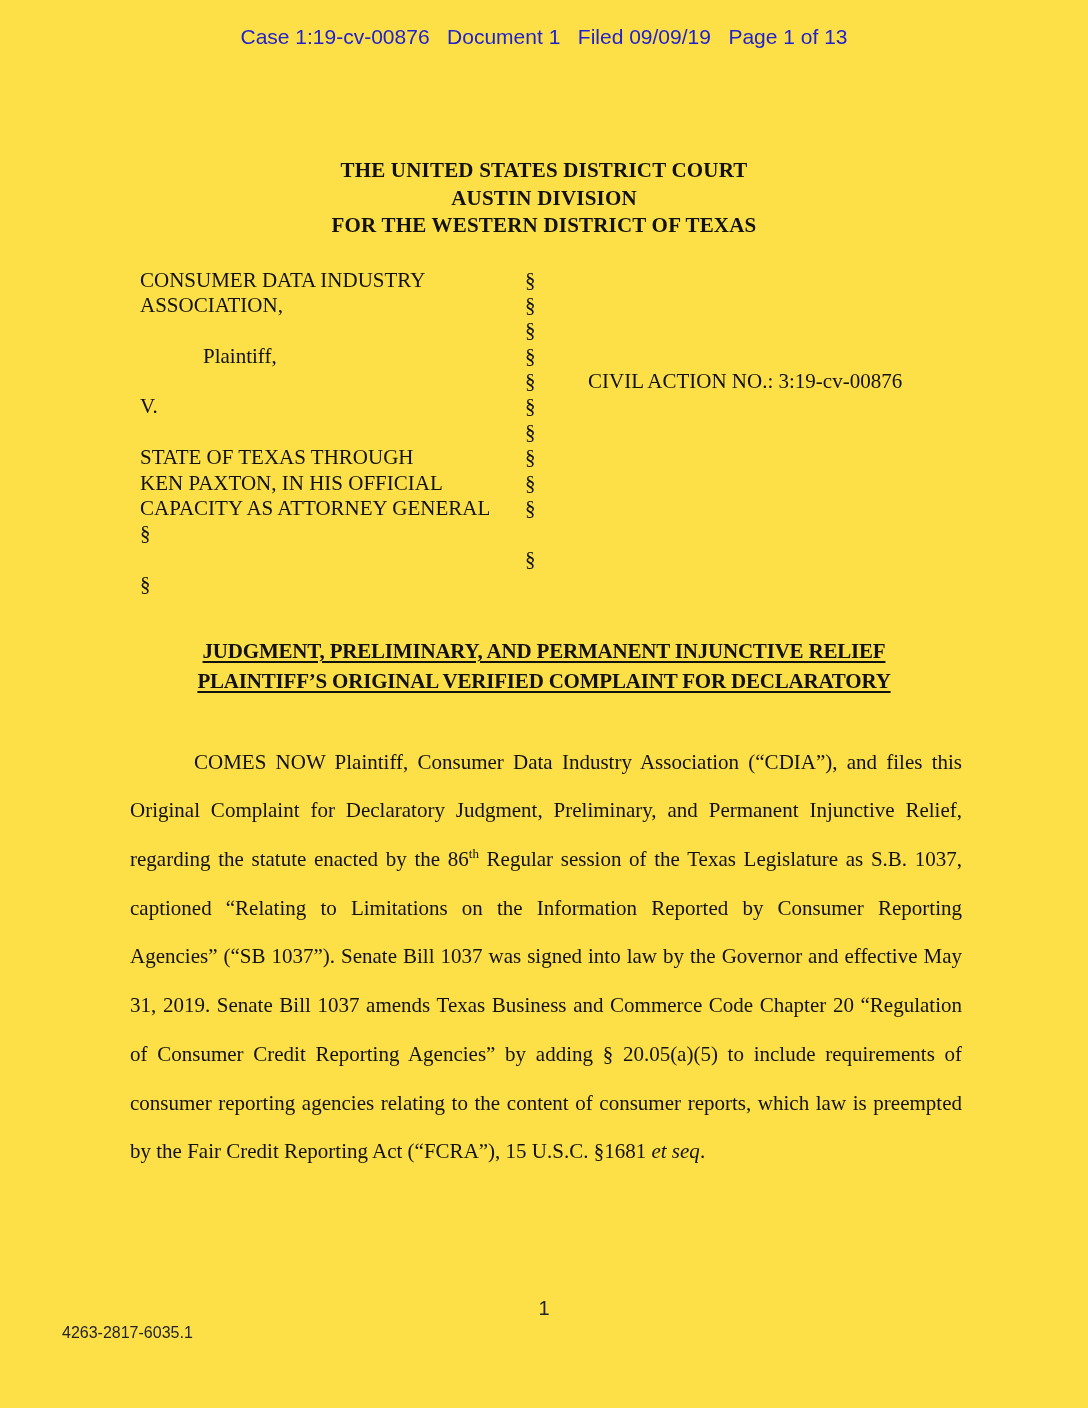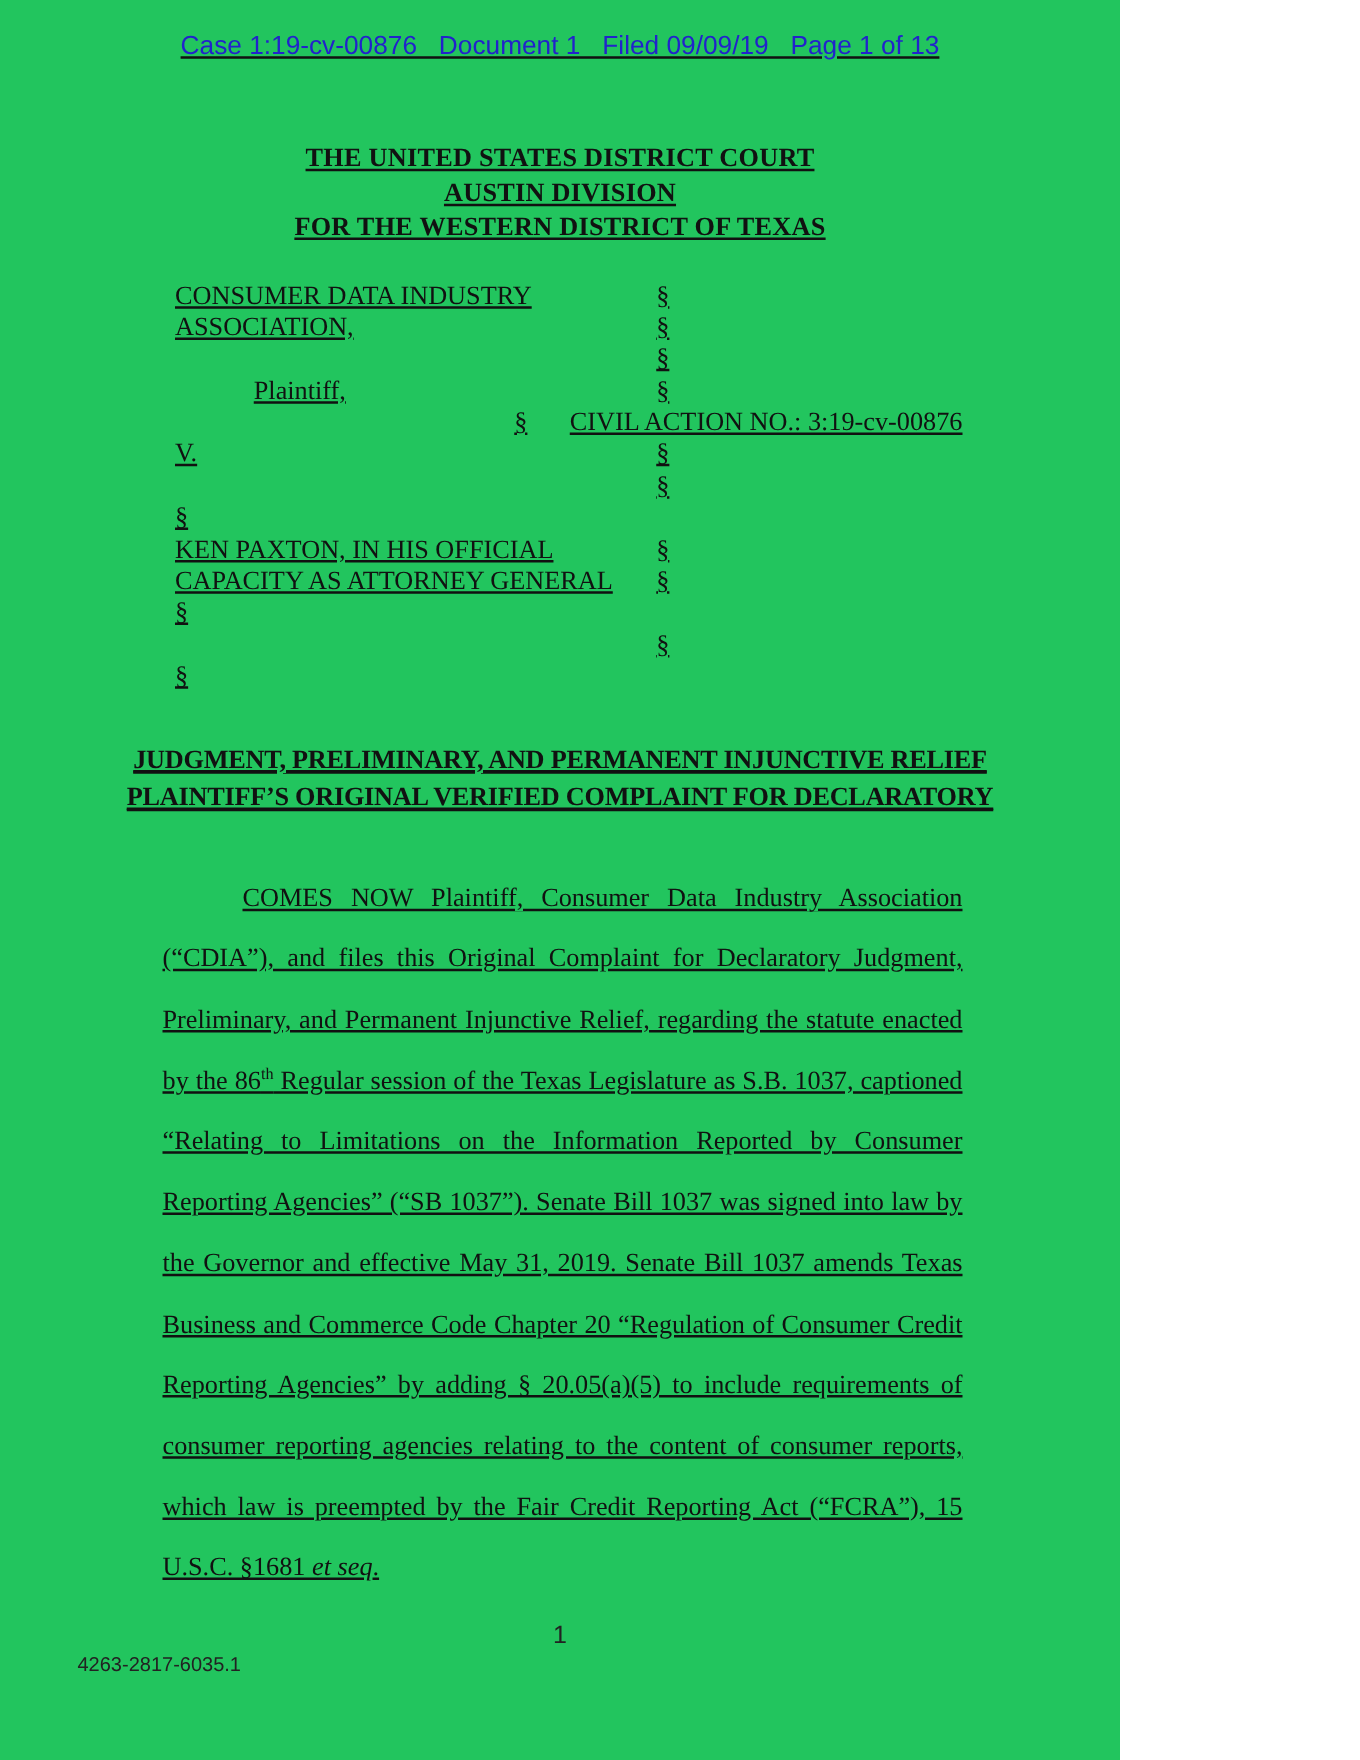--- a/index.html
+++ b/index.html
@@ -1,37 +1,36 @@
 <!DOCTYPE html>
 <html><head>
 <meta charset="utf-8">
 <style>
   html, body { margin: 0; padding: 0; background: #ffffff; }
   .page {
     position: relative;
-    width: 896px;
+    width: 1088px;
     height: 1408px;
-    background: #22c55e;
+    background: #fde047;
     overflow: hidden;
     font-family: "Liberation Serif", serif;
     color: #111111;
-    text-decoration: underline;
   }
   
   .pdf-header {
     padding-top: 25px;
     text-align: center;
     font-family: "Liberation Sans", sans-serif;
     font-size: 21px;
     color: #2222CC;
     white-space: pre;
   }
   
   .court-block {
-    margin-top: 64px;
+    margin-top: 108px;
     text-align: center;
     font-weight: bold;
     font-size: 21px;
     line-height: 27.5px;
     letter-spacing: 0.2px;
   }
   
   .caption {
     margin: 28px 126px 0 130px;
     font-size: 21px;
@@ -128,20 +127,21 @@
       <div class="cap-left">V.</div>
       <div class="cap-sect">§</div>
       <div class="cap-right"></div>
     </div>
     <div class="cap-row">
       <div class="cap-left"></div>
       <div class="cap-sect">§</div>
       <div class="cap-right"></div>
     </div>
     <div class="cap-row">
+      <div class="cap-left">STATE OF TEXAS THROUGH</div>
       <div class="cap-sect">§</div>
       <div class="cap-right"></div>
     </div>
     <div class="cap-row">
       <div class="cap-left">KEN PAXTON, IN HIS OFFICIAL</div>
       <div class="cap-sect">§</div>
       <div class="cap-right"></div>
     </div>
     <div class="cap-row">
       <div class="cap-left">CAPACITY AS ATTORNEY GENERAL</div>

